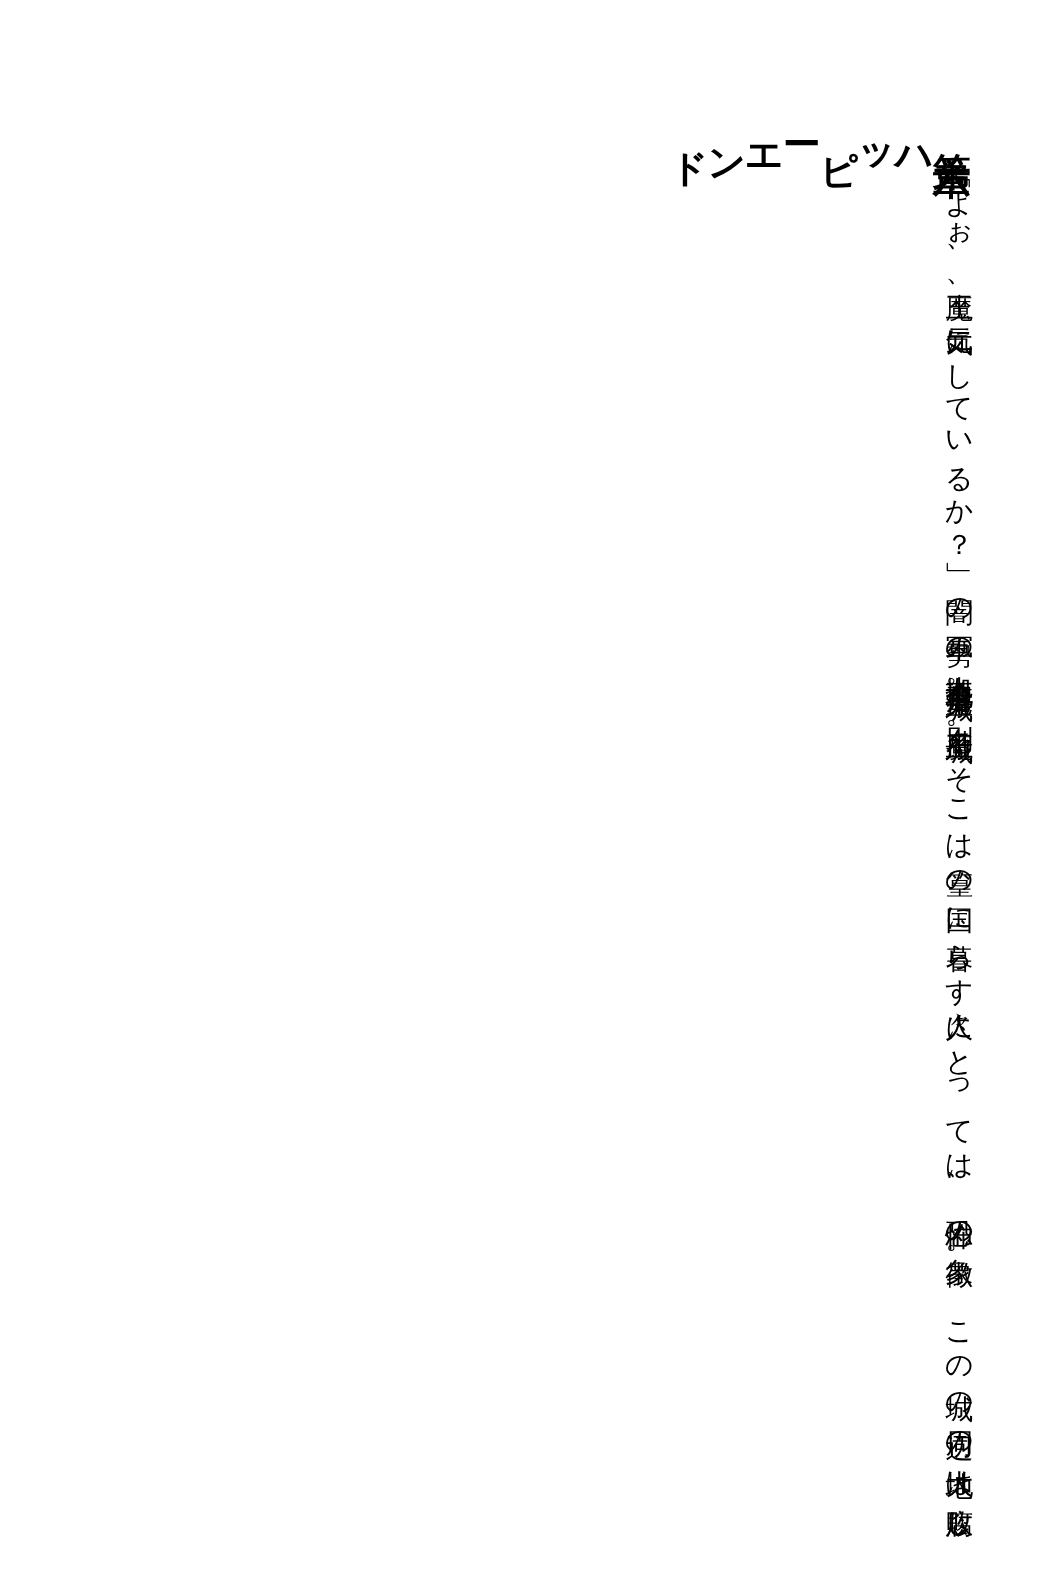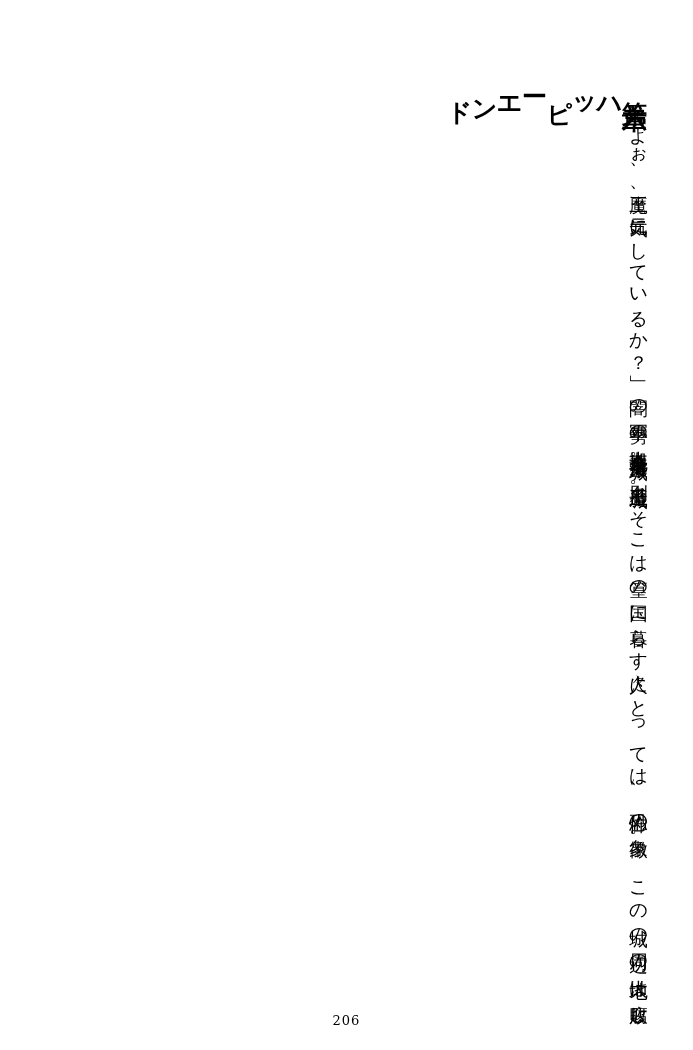--- a/index.html
+++ b/index.html
@@ -88,15 +88,14 @@
 
     <div class="chapter-title">第六章　ハッピーエンド</div>
 
     <div class="body-col">「よぉ、魔王、元気にしているか？」</div>
     <div class="body-col">　闇の軍勢の本拠地奈落月見里城。別名魔王城。そこは篁の国に暮らす人々にとっては、</div>
     <div class="body-col">恐怖の象徴。</div>
     <div class="body-col">　この城の周辺の大地は腐敗し、森は枯れ、空を飛ぶ鳥さえ毒気に当てられて死に絶える。</div>
 
   </div>
 
-  <div class="page-number">206</div>
 
 </div>
 
 </body></html>

